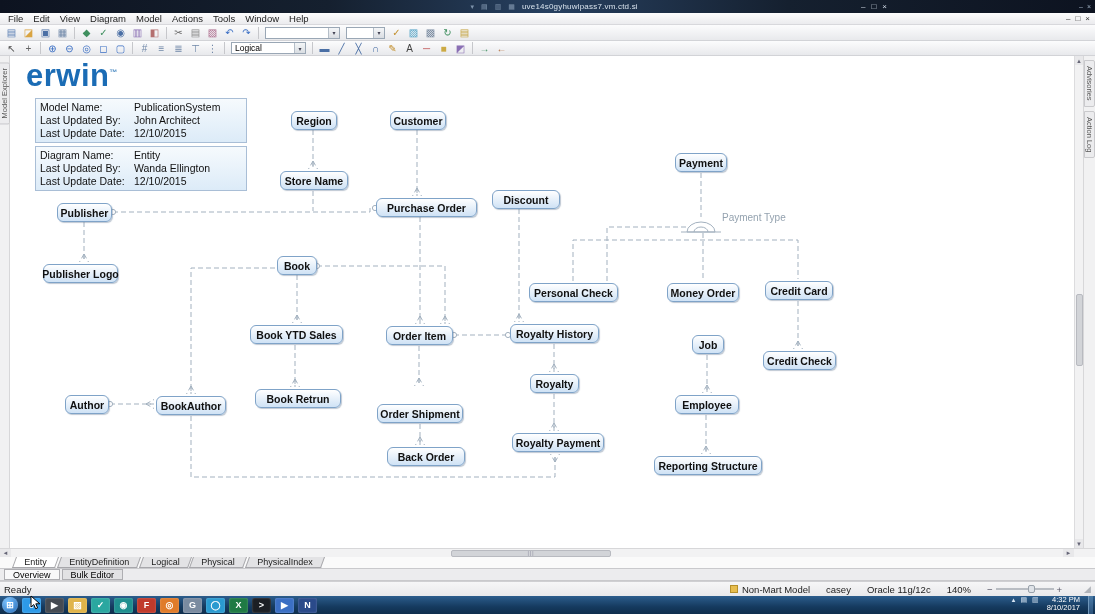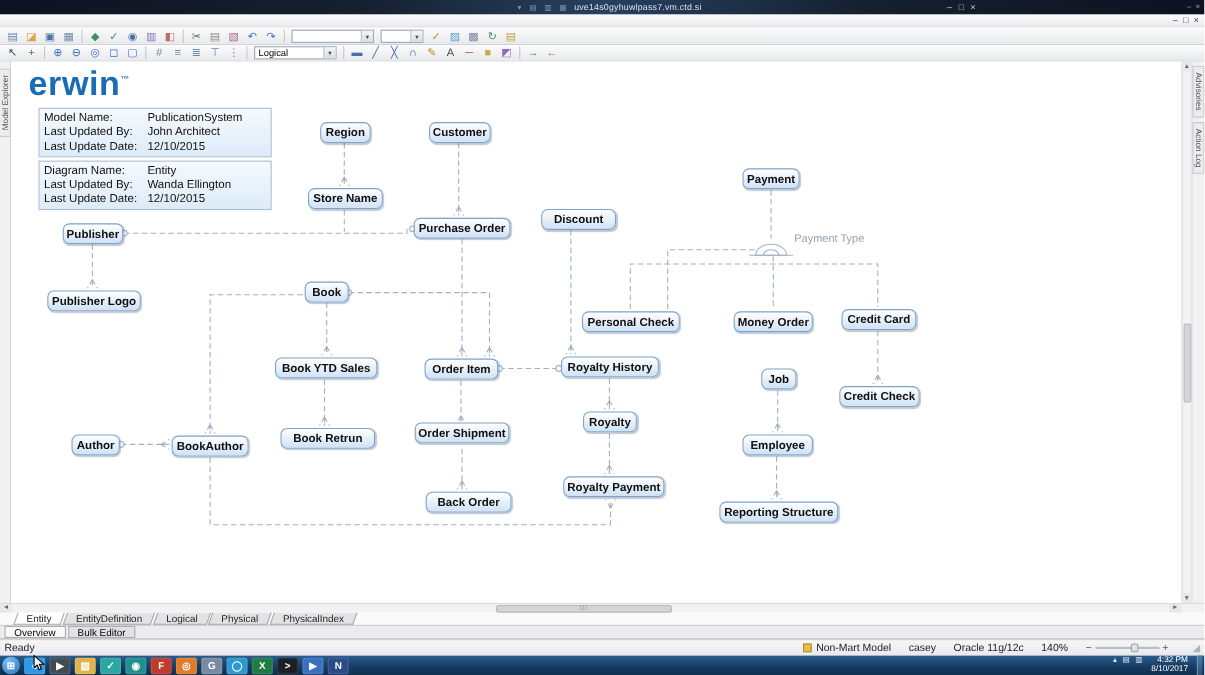--- a/index.html
+++ b/index.html
@@ -117,20 +117,31 @@
         <span>□</span>
         <span>×</span>
       </div>
     <div class="tb-corner">
         <span>–</span>
         <span>×</span>
       </div>
   </div>
 
   <div class="menubar">
+    <span style="display:flex;">
+        <span class="menu-item">File</span>
+        <span class="menu-item">Edit</span>
+        <span class="menu-item">View</span>
+        <span class="menu-item">Diagram</span>
+        <span class="menu-item">Model</span>
+        <span class="menu-item">Actions</span>
+        <span class="menu-item">Tools</span>
+        <span class="menu-item">Window</span>
+        <span class="menu-item">Help</span>
+      </span>
     <span class="menu-ctls">
         <span>–</span>
         <span>□</span>
         <span>×</span>
       </span>
   </div>
 
   <div class="toolbar r1">
       <span class="ticon" style="color: rgb(91, 127, 180);">▤</span>
       <span class="ticon" style="color: rgb(217, 164, 65);">◪</span>
@@ -275,38 +286,38 @@
               <span class="info-label">Last Update Date:</span>
               <span class="info-value">12/10/2015</span>
             </div>
           </div>
       </div>
 
       <div class="subtype-label">Payment Type</div>
     <div class="entity" style="left: 281px; top: 55px; width: 46px;">Region</div>
         <div class="entity" style="left: 380px; top: 55px; width: 56px;">Customer</div>
         <div class="entity" style="left: 270px; top: 115px; width: 68px;">Store Name</div>
-        <div class="entity" style="left: 366px; top: 142px; width: 88px;">Purchase Order</div>
+        <div class="entity" style="left: 366px; top: 142px; width: 101px;">Purchase Order</div>
         <div class="entity" style="left: 482px; top: 134px; width: 68px;">Discount</div>
         <div class="entity" style="left: 665px; top: 97px; width: 52px;">Payment</div>
         <div class="entity" style="left: 47px; top: 147px; width: 55px;">Publisher</div>
-        <div class="entity" style="left: 33px; top: 208px; width: 85px;">Publisher Logo</div>
+        <div class="entity" style="left: 33px; top: 208px; width: 75px;">Publisher Logo</div>
         <div class="entity" style="left: 267px; top: 200px; width: 40px;">Book</div>
         <div class="entity" style="left: 519px; top: 227px; width: 89px;">Personal Check</div>
         <div class="entity" style="left: 657px; top: 227px; width: 72px;">Money Order</div>
         <div class="entity" style="left: 755px; top: 225px; width: 68px;">Credit Card</div>
         <div class="entity" style="left: 240px; top: 269px; width: 93px;">Book YTD Sales</div>
         <div class="entity" style="left: 376px; top: 270px; width: 67px;">Order Item</div>
         <div class="entity" style="left: 500px; top: 268px; width: 89px;">Royalty History</div>
         <div class="entity" style="left: 682px; top: 279px; width: 32px;">Job</div>
         <div class="entity" style="left: 753px; top: 295px; width: 73px;">Credit Check</div>
         <div class="entity" style="left: 55px; top: 339px; width: 44px;">Author</div>
         <div class="entity" style="left: 146px; top: 340px; width: 70px;">BookAuthor</div>
         <div class="entity" style="left: 245px; top: 333px; width: 86px;">Book Retrun</div>
-        <div class="entity" style="left: 367px; top: 328px; width: 86px;">Order Shipment</div>
+        <div class="entity" style="left: 367px; top: 348px; width: 86px;">Order Shipment</div>
         <div class="entity" style="left: 520px; top: 318px; width: 49px;">Royalty</div>
         <div class="entity" style="left: 665px; top: 339px; width: 64px;">Employee</div>
         <div class="entity" style="left: 377px; top: 391px; width: 78px;">Back Order</div>
         <div class="entity" style="left: 502px; top: 377px; width: 92px;">Royalty Payment</div>
         <div class="entity" style="left: 644px; top: 400px; width: 108px;">Reporting Structure</div>
       </div>
 
     <div class="vscroll">
       <span class="btn">▲</span>
       <span class="thumb"></span>

